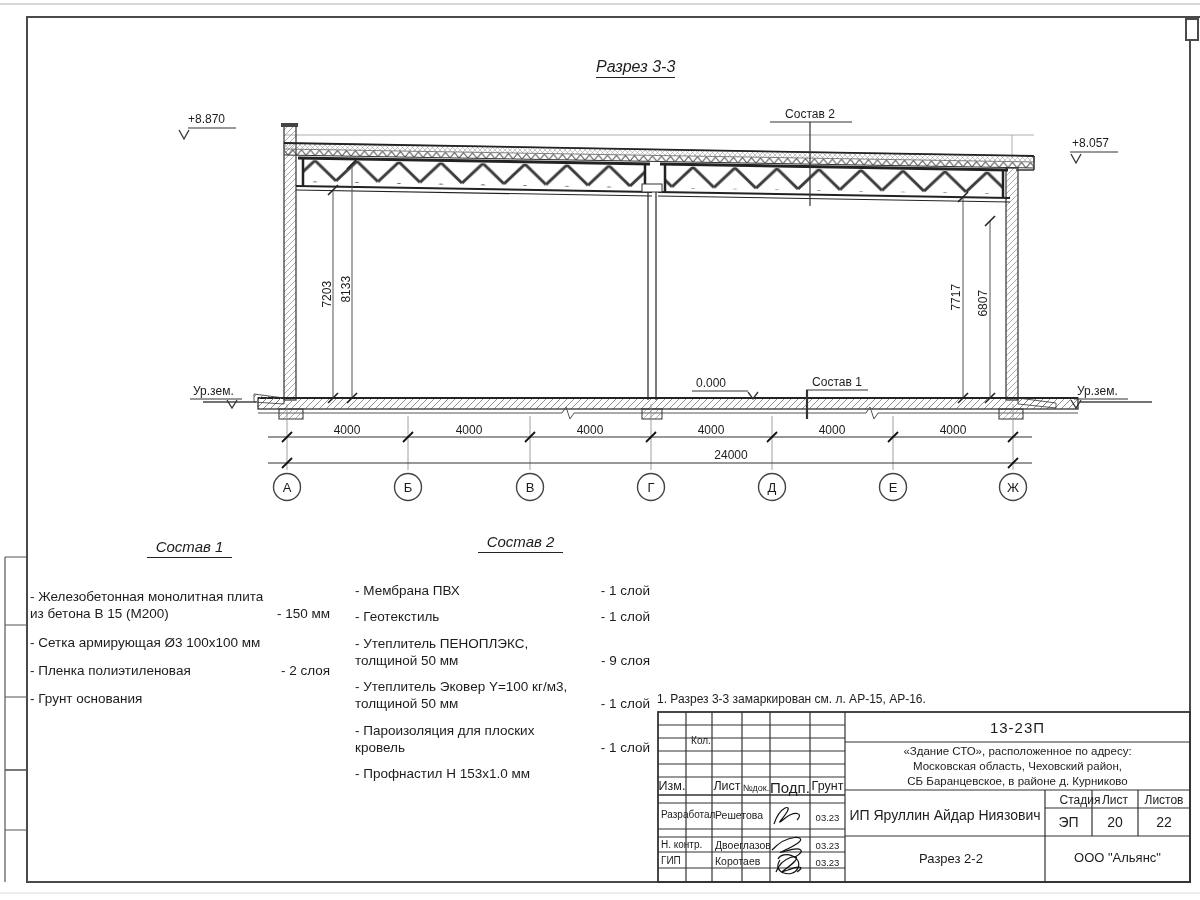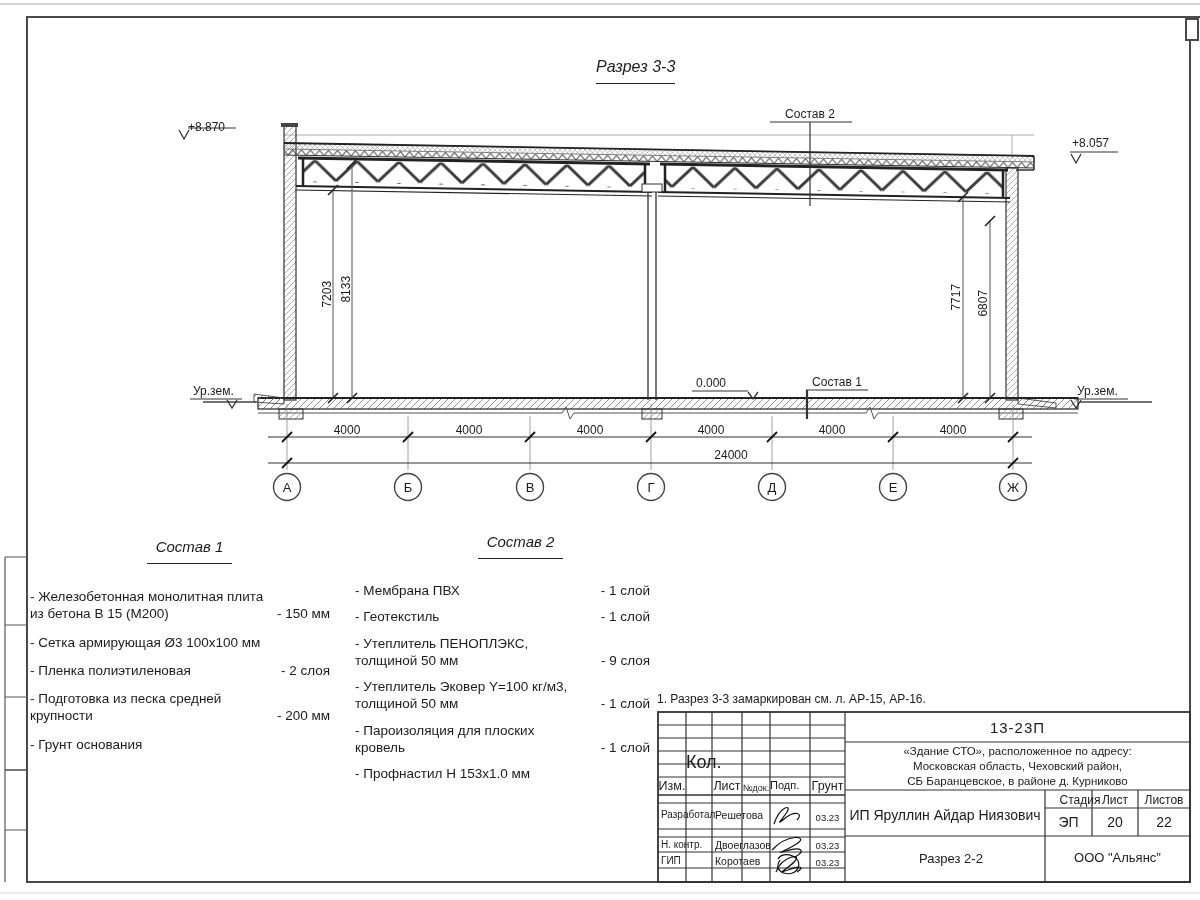--- a/index.html
+++ b/index.html
@@ -2,21 +2,21 @@
 <html><head>
 <meta charset="utf-8">
 <style>
   html,body{margin:0;padding:0;background:#fff;}
   .sheet{position:relative;width:1200px;height:900px;background:#fff;overflow:hidden;
          font-family:"Liberation Sans",sans-serif;color:#1c1c1c;}
   svg.lw{position:absolute;left:0;top:0;}
   .t{position:absolute;white-space:nowrap;line-height:1.2;}
   .c{text-align:center;}
   .it{font-style:italic;}
-  .ul{border-bottom:1.2px solid #222;padding-bottom:7px;}
+  .ul{border-bottom:1.2px solid #222;padding-bottom:1px;}
   .rot{transform:rotate(-90deg);transform-origin:center center;}
   .pre{white-space:pre-line;}
   .list{position:absolute;}
   .li{display:flex;justify-content:space-between;align-items:flex-end;
       font-size:13.5px;line-height:1.28;margin-bottom:11px;}
   .li-t{white-space:pre-line;}
   .li-v{white-space:nowrap;padding-left:8px;}
   .axis{position:absolute;width:28px;text-align:center;font-size:13px;}
 </style>
 </head>
@@ -209,21 +209,21 @@
     <g stroke="#111" stroke-width="1.2" fill="none">
       <path d="M774,824 C780,806 792,804 787,812 C782,820 775,826 784,819 C795,810 804,813 797,820"></path>
       <path d="M772,850 C788,833 808,836 798,843 C788,850 772,855 786,851 C802,846 806,851 795,857"></path>
       <path d="M776,872 C782,856 802,853 795,861 C788,869 774,875 788,870 C800,865 805,867 797,872"></path>
       <path d="M780,860 C771,873 793,879 798,868 C803,856 783,850 778,859"></path>
     </g>
   </svg>
 
   <div class="t it ul" style="left:596px;top:57px;font-size:16px;">Разрез 3-3</div>
 
-  <div class="t" style="left:188px;top:112px;font-size:12px;margin-top:8px;">+8.870</div>
+  <div class="t" style="left:188px;top:112px;font-size:12px;">+8.870</div>
   <div class="t" style="left:1072px;top:136px;font-size:12px;">+8.057</div>
   <div class="t" style="left:696px;top:376px;font-size:12px;">0.000</div>
   <div class="t" style="left:193px;top:384px;font-size:12px;">Ур.зем.</div>
   <div class="t" style="left:1077px;top:384px;font-size:12px;">Ур.зем.</div>
 
   <div class="t c" style="left:775px;top:107px;width:70px;font-size:12px;">Состав 2</div>
   <div class="t c" style="left:806px;top:375px;width:62px;font-size:12px;">Состав 1</div>
 
   <div class="t c rot" style="left:307px;top:287px;width:40px;font-size:12px;">7203</div>
   <div class="t c rot" style="left:326px;top:282px;width:40px;font-size:12px;">8133</div>
@@ -257,25 +257,20 @@
       </div>
     <div class="li">
         <span class="li-t">- Сетка армирующая Ø3 100х100 мм</span>
         <span class="li-v"></span>
       </div>
     <div class="li">
         <span class="li-t">- Пленка полиэтиленовая</span>
         <span class="li-v">-  2 слоя</span>
       </div>
     <div class="li">
-        <span class="li-t">- Подготовка из песка средней
-крупности</span>
-        <span class="li-v">- 200 мм</span>
-      </div>
-    <div class="li">
         <span class="li-t">- Грунт основания</span>
         <span class="li-v"></span>
       </div>
   </div>
 
   <div class="list" style="left:355px;top:582px;width:295px;">
     <div class="li" style="margin-bottom:9px;">
         <span class="li-t">- Мембрана ПВХ</span>
         <span class="li-v">- 1 слой</span>
       </div>
@@ -299,24 +294,24 @@
       </div>
     <div class="li" style="margin-bottom:9px;">
         <span class="li-t">- Профнастил Н 153х1.0 мм</span>
         <span class="li-v"></span>
       </div>
   </div>
 
   <div class="t" style="left:657px;top:692px;font-size:12px;">1. Разрез 3-3 замаркирован см. л. АР-15, АР-16.</div>
 
   <div class="t c" style="left:658px;top:779px;width:28px;font-size:12.5px;">Изм.</div>
-  <div class="t c" style="left:686px;top:752px;width:30px;font-size:18px;">Кол.</div>
+  <div class="t c" style="left:686px;top:735px;width:30px;font-size:10px;">Кол.</div>
   <div class="t c" style="left:712px;top:779px;width:30px;font-size:12.5px;">Лист</div>
   <div class="t c" style="left:742px;top:783px;width:28px;font-size:9px;">№док.</div>
-  <div class="t c" style="left:770px;top:779px;width:24px;font-size:11px;">Подп.</div>
+  <div class="t c" style="left:770px;top:779px;width:24px;font-size:15px;">Подп.</div>
   <div class="t c" style="left:810px;top:779px;width:35px;font-size:12.5px;">Грунт</div>
 
   <div class="t c" style="left:845px;top:719px;width:345px;font-size:15px;letter-spacing:1px;">13-23П</div>
   <div class="t c pre" style="left:845px;top:744px;width:345px;font-size:11.5px;line-height:1.32;white-space:pre-line;">«Здание СТО», расположенное по адресу:
 Московская область, Чеховский район,
 СБ Баранцевское, в районе д. Курниково</div>
   <div class="t c" style="left:845px;top:807px;width:200px;font-size:14px;">ИП Яруллин Айдар Ниязович</div>
   <div class="t c" style="left:845px;top:851px;width:212px;font-size:13px;">Разрез 2-2</div>
   <div class="t c" style="left:1045px;top:850px;width:145px;font-size:13px;">ООО "Альянс"</div>
 

